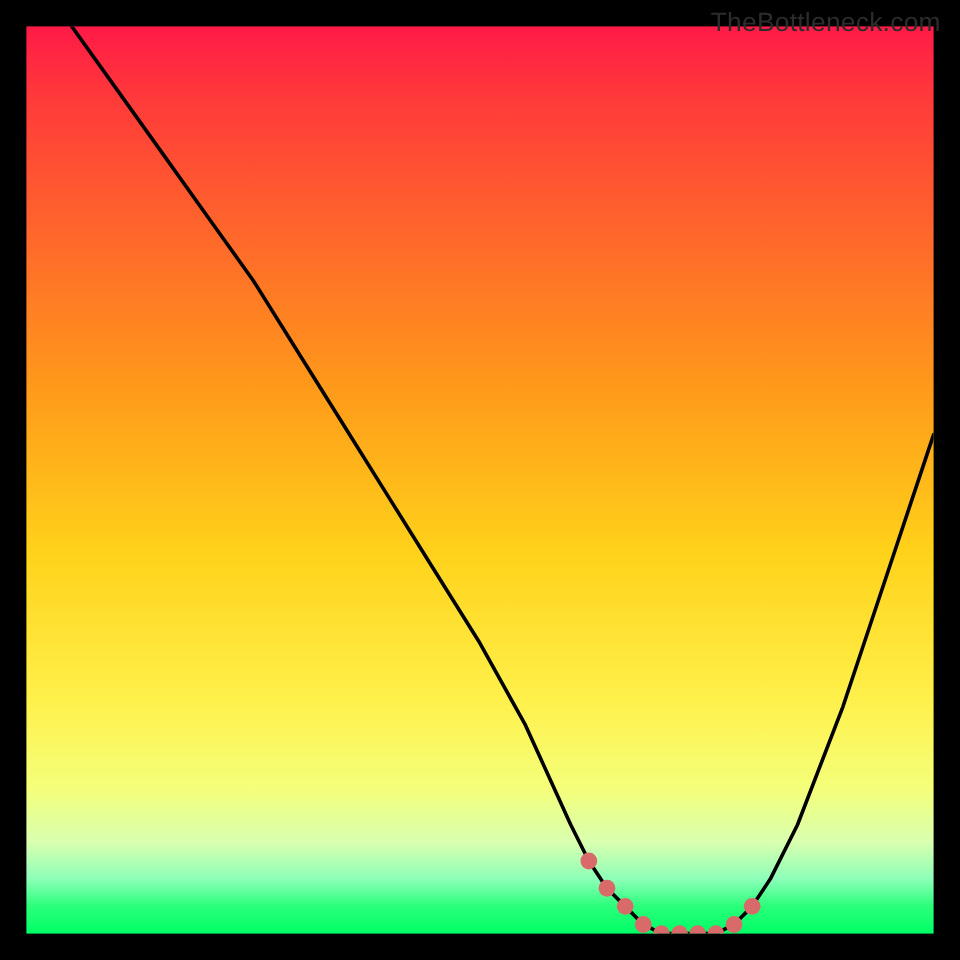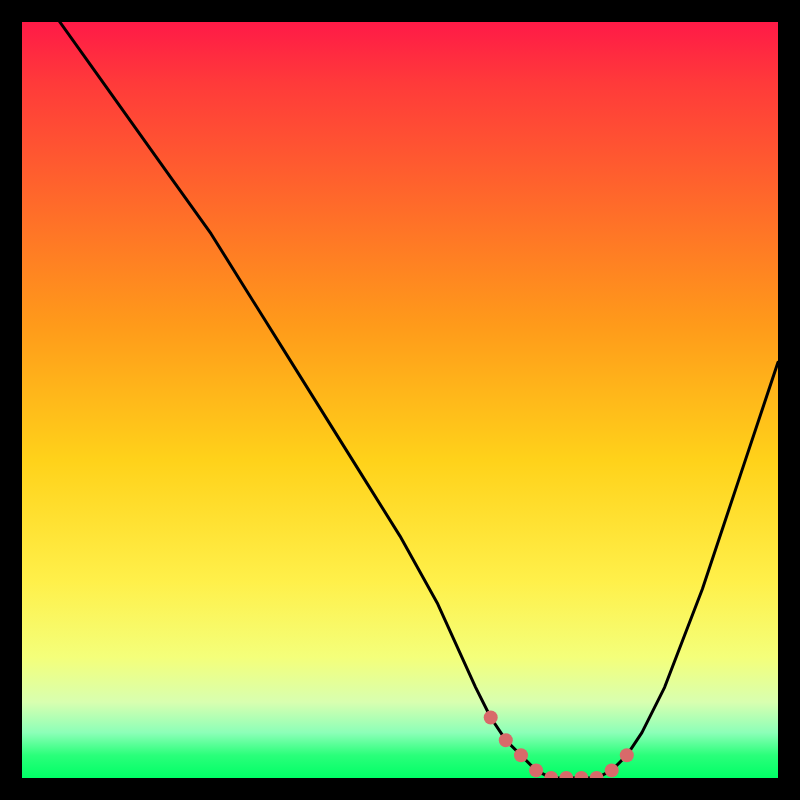--- a/index.html
+++ b/index.html
@@ -81,13 +81,14 @@
           <circle cx="544.3" cy="756.0" r="7" fill="#d86a6a"></circle>
           <circle cx="559.4" cy="756.0" r="7" fill="#d86a6a"></circle>
           <circle cx="574.6" cy="756.0" r="7" fill="#d86a6a"></circle>
           <circle cx="589.7" cy="748.4" r="7" fill="#d86a6a"></circle>
           <circle cx="604.8" cy="733.3" r="7" fill="#d86a6a"></circle>
         </g>
     </svg>
 
   </div>
 
+  <div class="watermark">TheBottleneck.com</div>
 </div>
 
 </body></html>

